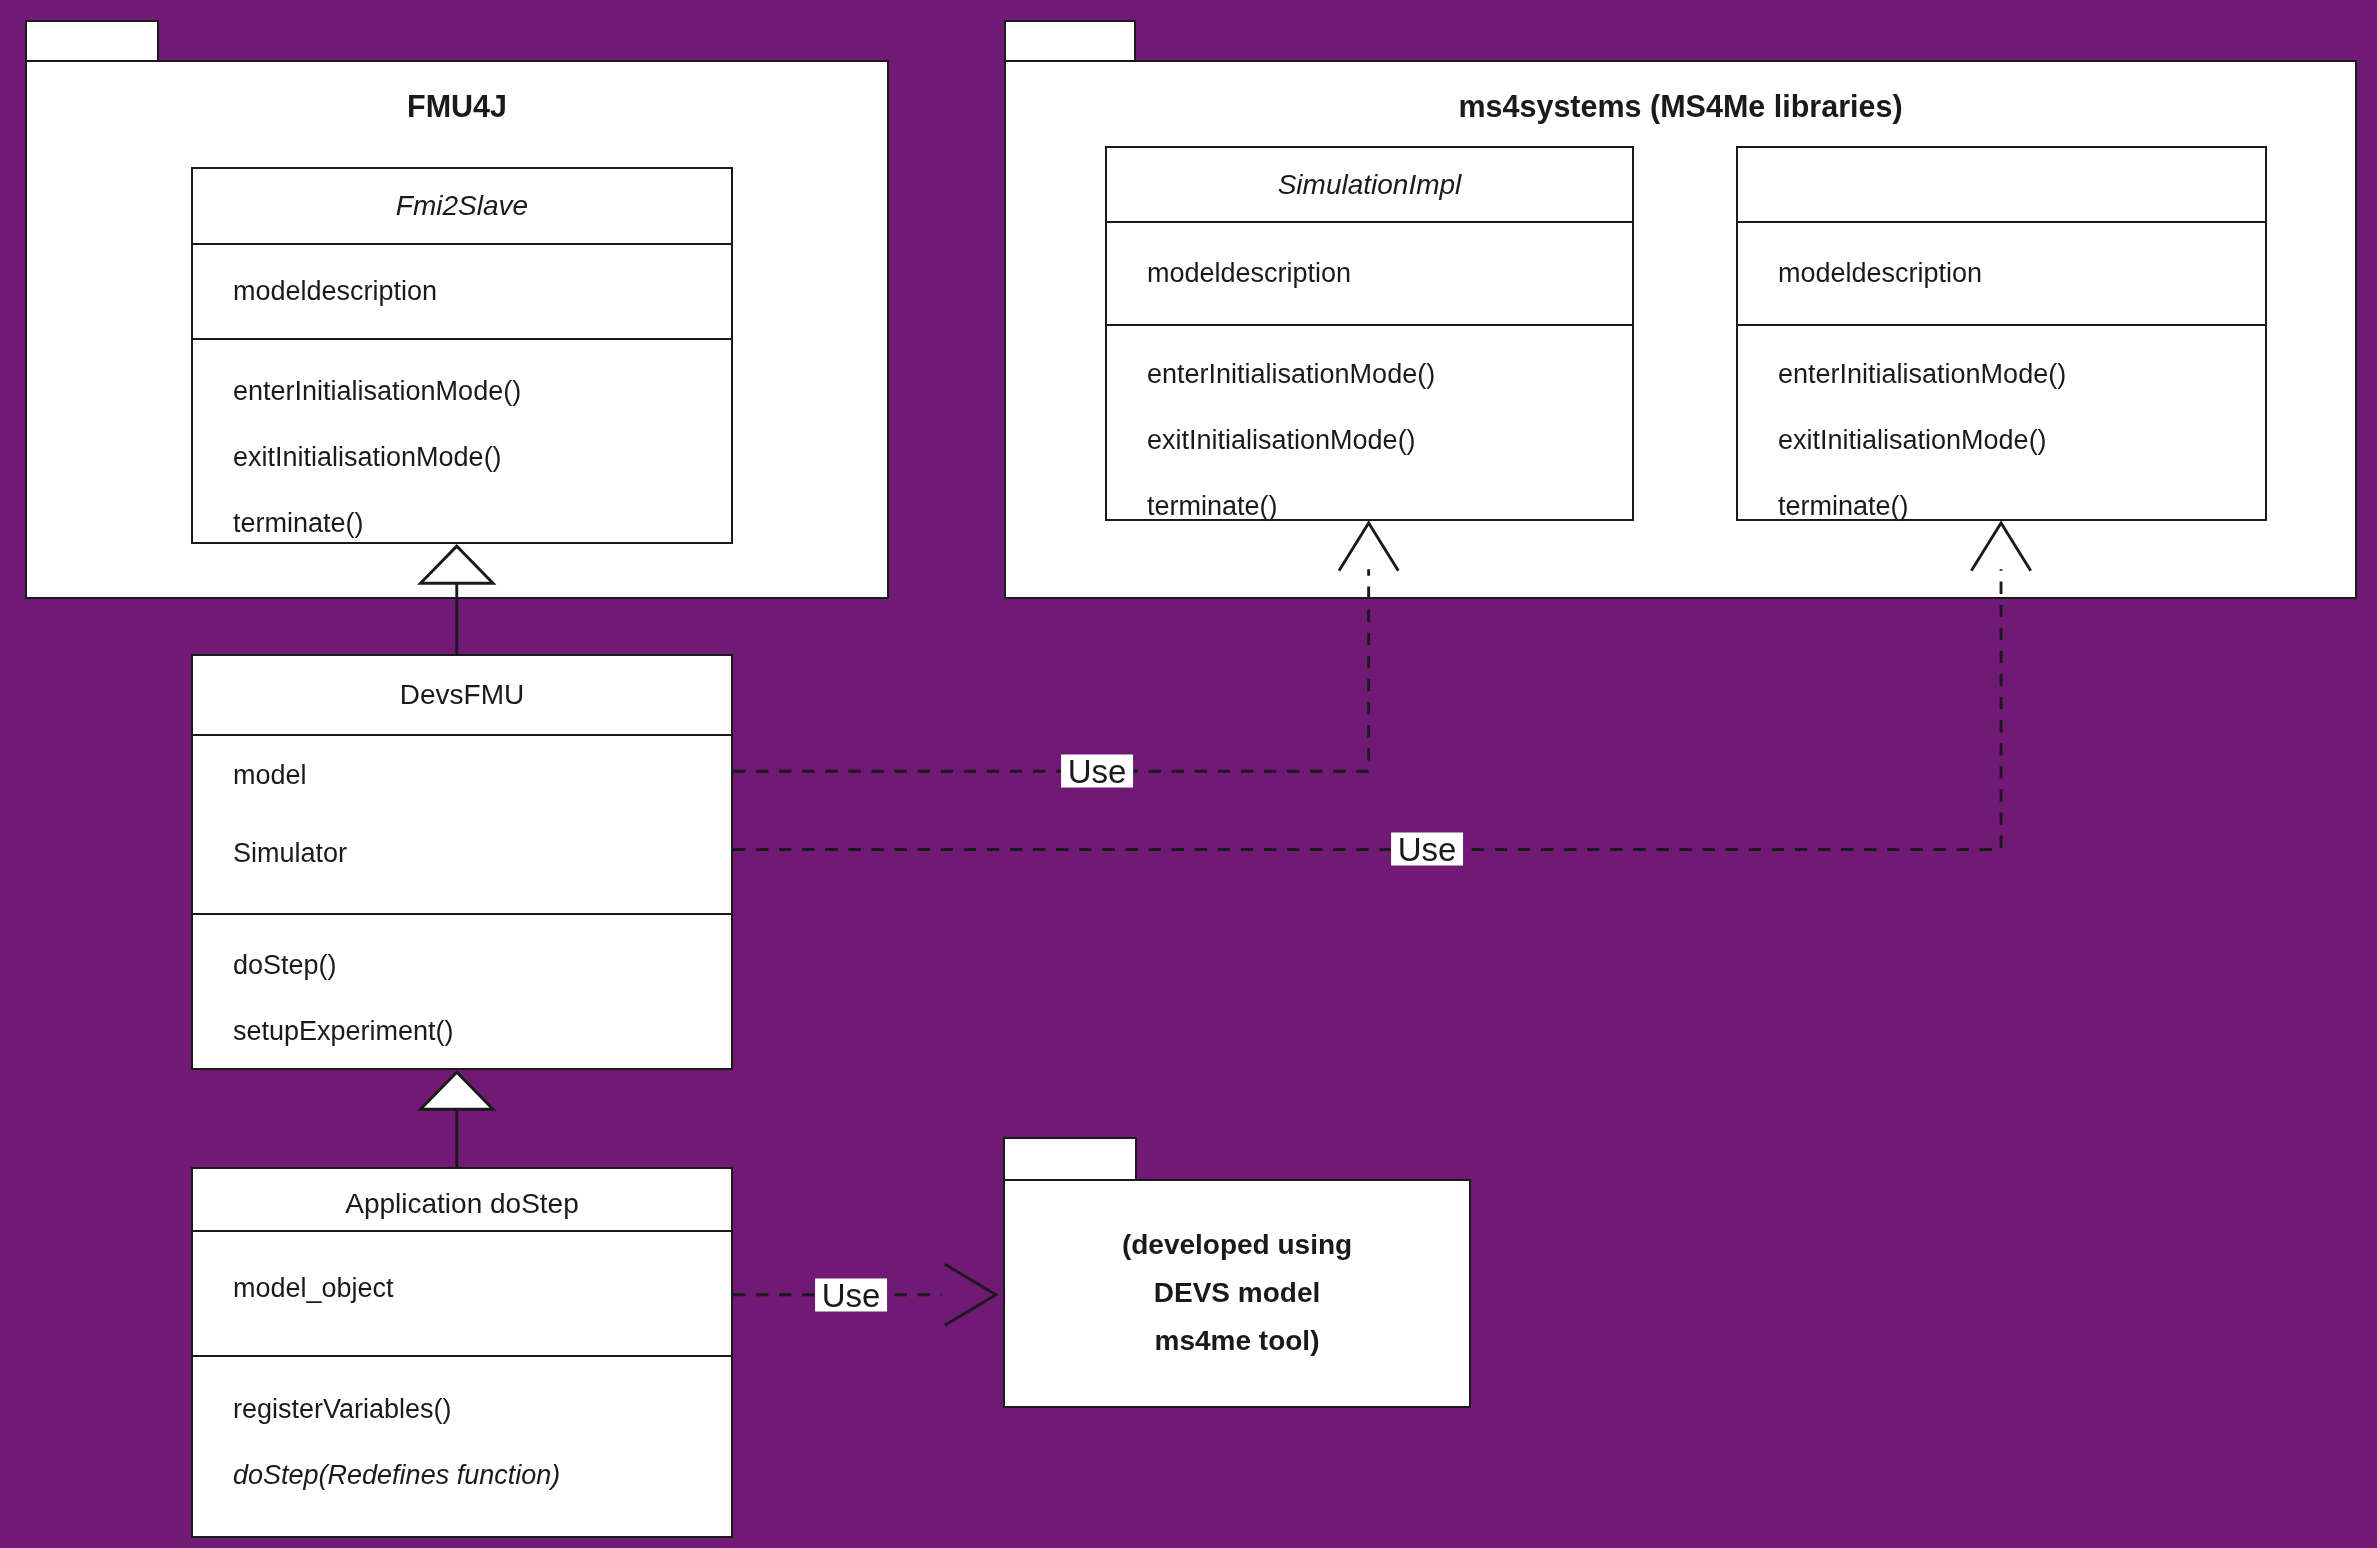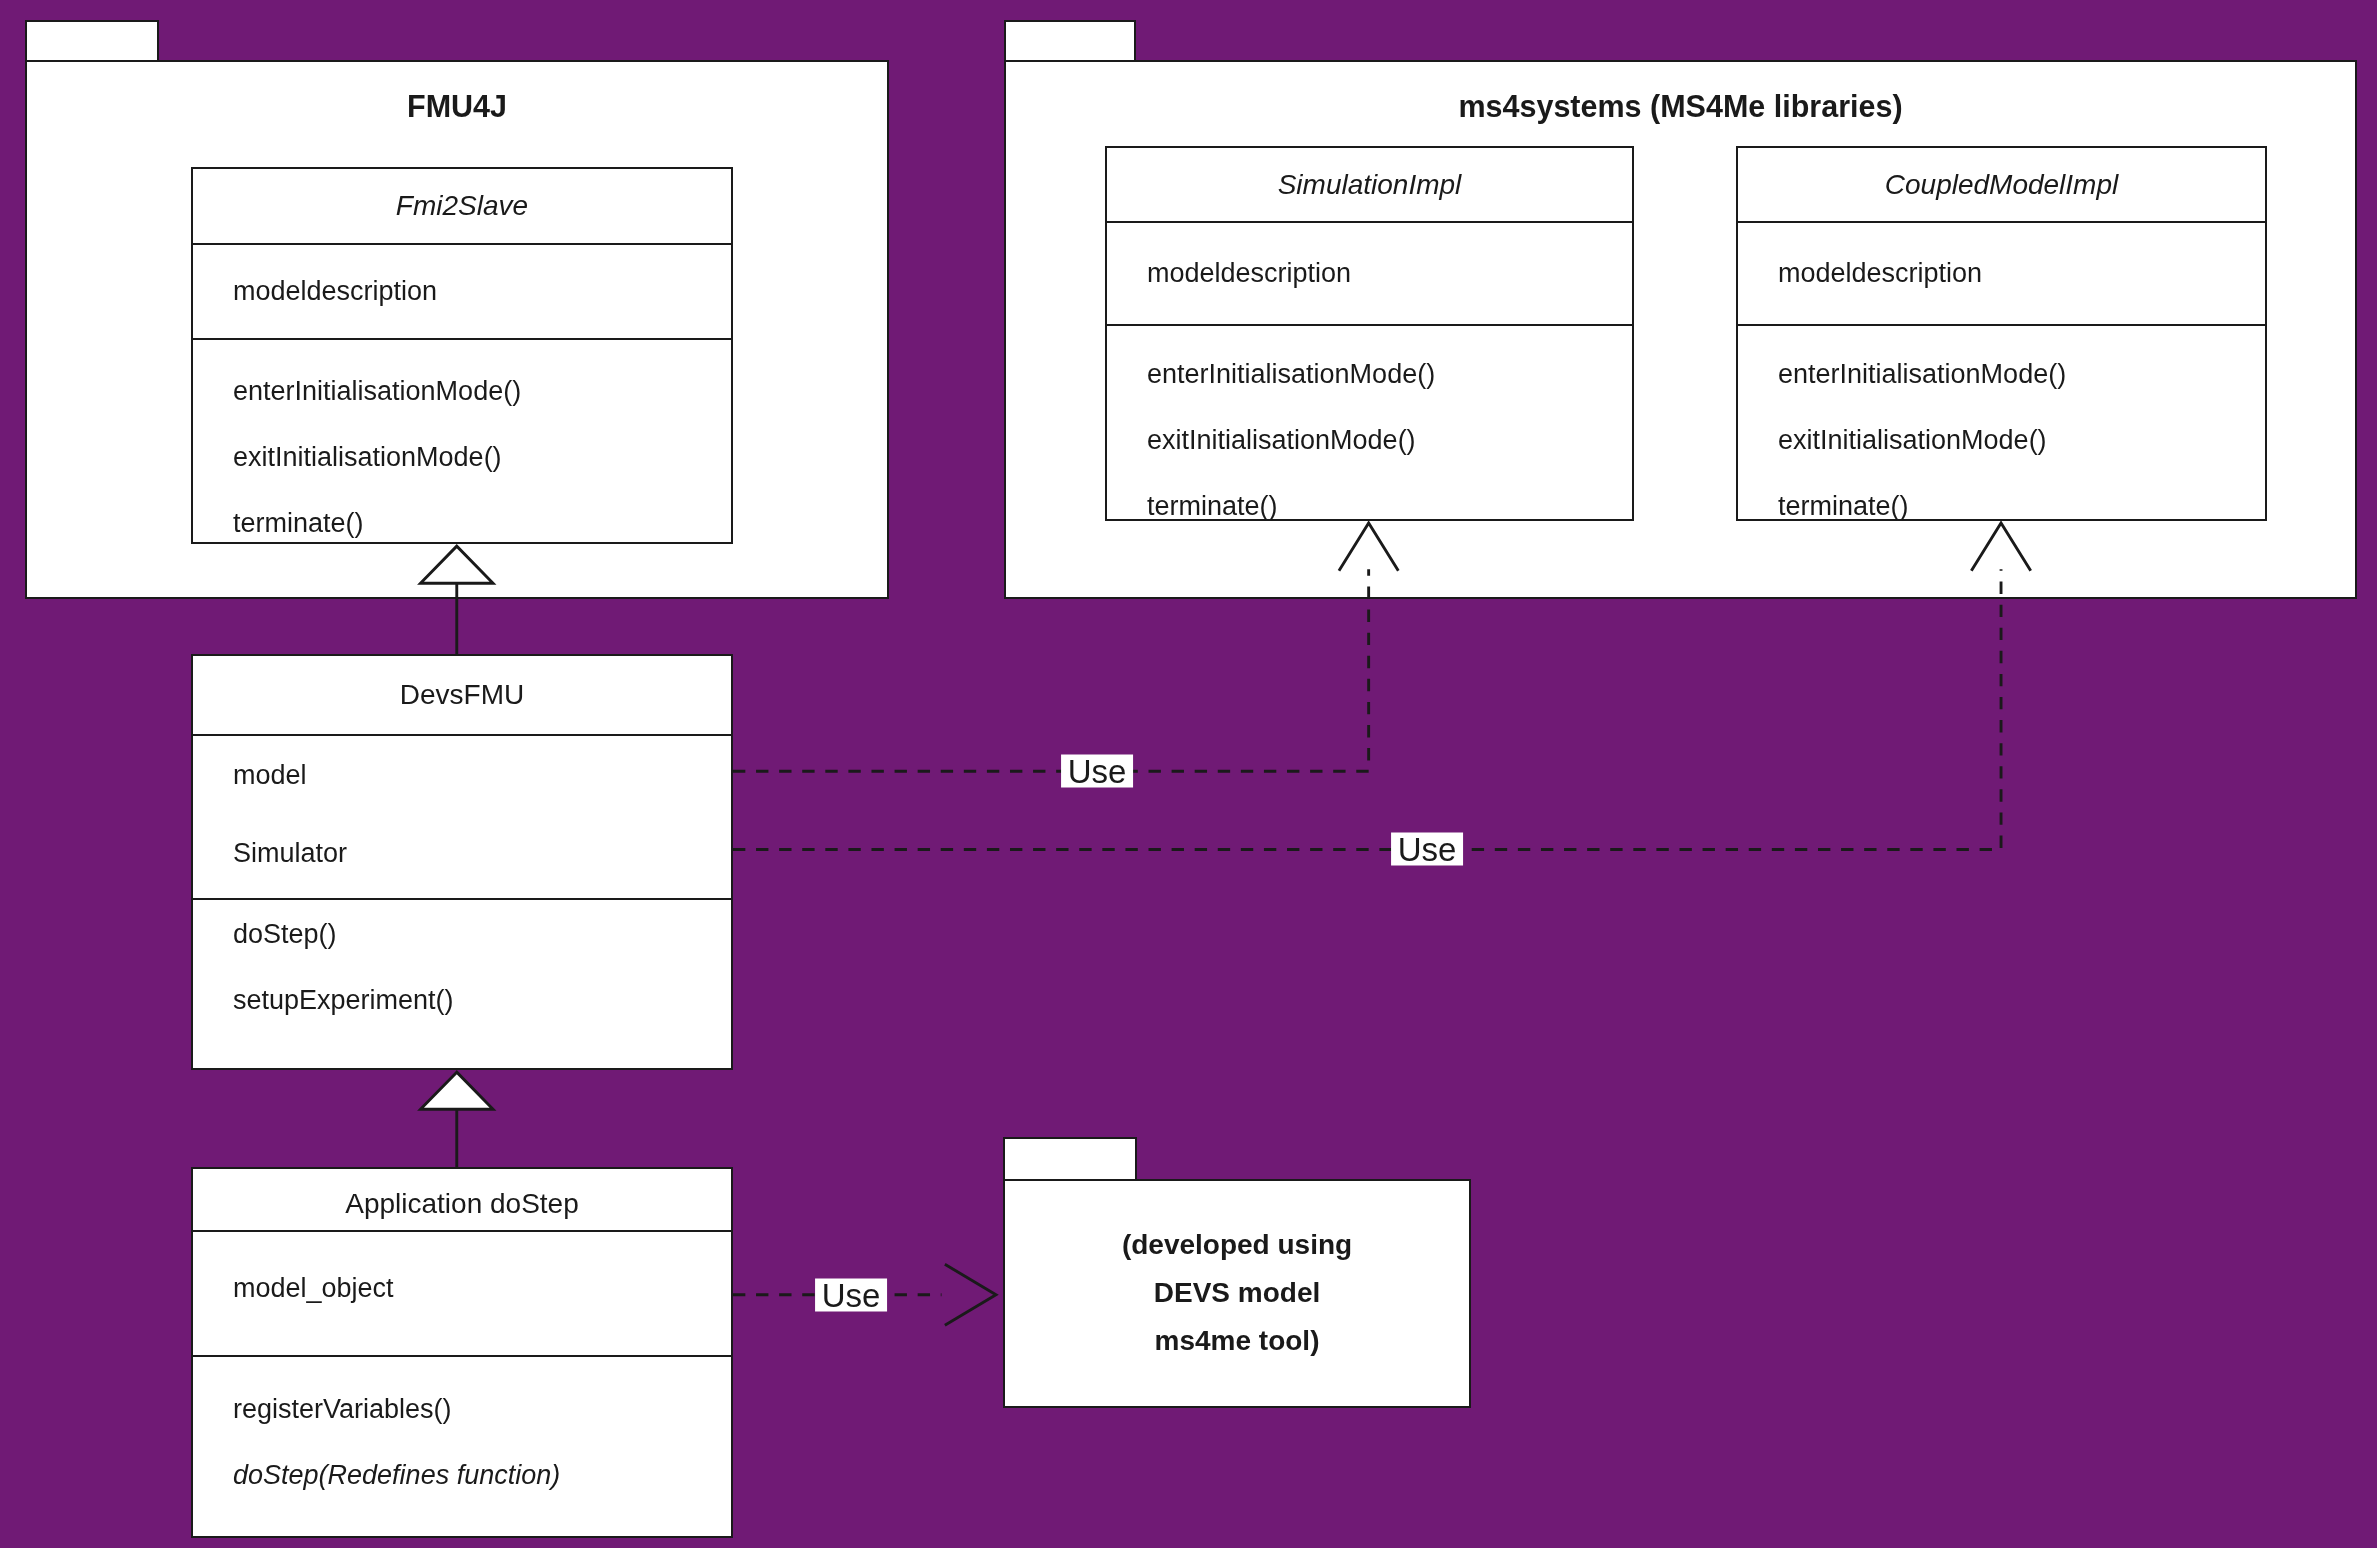--- a/index.html
+++ b/index.html
@@ -103,42 +103,39 @@
       <div class="member" style="line-height:101px;">modeldescription</div>
     </div>
     <div class="compartment divider-top" style="top:176px; height:195px; padding-top:15px;">
       <div class="member" style="line-height:66px;">enterInitialisationMode()</div>
       <div class="member" style="line-height:66px;">exitInitialisationMode()</div>
       <div class="member" style="line-height:66px;">terminate()</div>
     </div>
   </div>
 
   <div class="abs cls" style="left:1736px; top:146px; width:531px; height:375px;">
-    <div class="compartment" style="top:0; height:73px;">
-      <div class="cls-name italic">CoupledModelImpl</div>
-    </div>
     <div class="compartment divider-top" style="top:73px; height:103px;">
       <div class="member" style="line-height:101px;">modeldescription</div>
     </div>
     <div class="compartment divider-top" style="top:176px; height:195px; padding-top:15px;">
       <div class="member" style="line-height:66px;">enterInitialisationMode()</div>
       <div class="member" style="line-height:66px;">exitInitialisationMode()</div>
       <div class="member" style="line-height:66px;">terminate()</div>
     </div>
   </div>
 
   <div class="abs cls" style="left:191px; top:654px; width:542px; height:416px;">
     <div class="compartment" style="top:0; height:78px;">
       <div class="cls-name">DevsFMU</div>
     </div>
     <div class="compartment divider-top" style="top:78px; height:156px;">
       <div class="member" style="line-height:78px;">model</div>
       <div class="member" style="line-height:78px;">Simulator</div>
     </div>
-    <div class="compartment divider-top" style="top:242px; height:156px; padding-top:1px;">
+    <div class="compartment divider-top" style="top:257px; height:156px; padding-top:17px;">
       <div class="member" style="line-height:66px;">doStep()</div>
       <div class="member" style="line-height:66px;">setupExperiment()</div>
     </div>
   </div>
 
   <div class="abs cls" style="left:191px; top:1167px; width:542px; height:371px;">
     <div class="compartment" style="top:0; height:70px;">
       <div class="cls-name">Application doStep</div>
     </div>
     <div class="compartment divider-top" style="top:61px; height:115px;">

